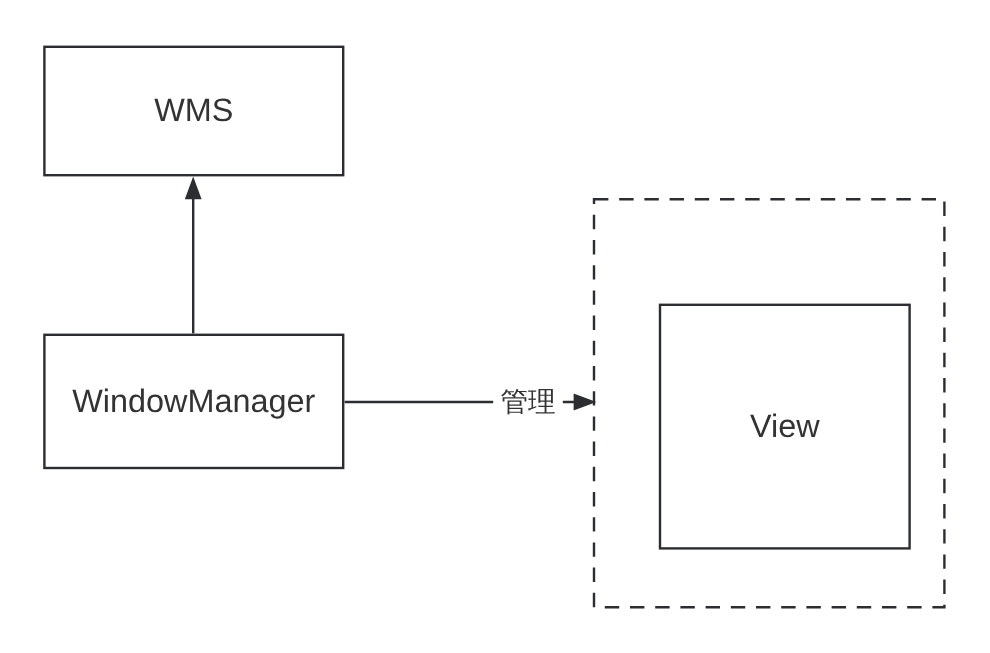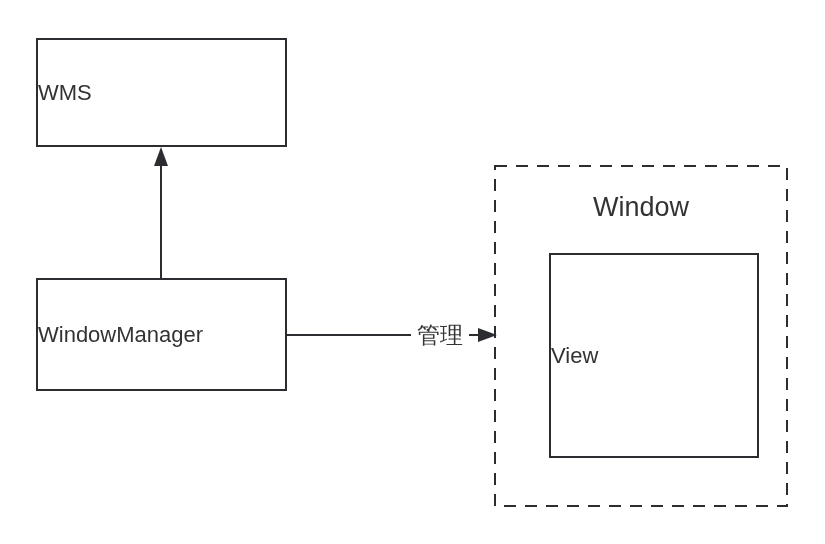--- a/index.html
+++ b/index.html
@@ -24,22 +24,22 @@
     position: absolute;
     left: 0; top: 0;
     width: 825px; height: 544px;
   }
   .node {
     position: absolute;
     border: 2px solid var(--stroke);
     background: var(--background);
     display: flex;
     align-items: center;
-    justify-content: flex-start;
-    font-size: 22px;
+    justify-content: center;
+    font-size: 27px;
     color: var(--text);
     white-space: nowrap;
   }
   .node-wms   { left: 36px;  top: 38px;  width: 251px; height: 109px; }
   .node-wm    { left: 36px;  top: 278px; width: 251px; height: 113px; }
   .node-view  { left: 537px; top: 253px; width: 210px; height: 205px; background: transparent; margin-left: 12px; }
   .group-label {
     position: absolute;
     left: 494px;
     top: 192px;
@@ -78,21 +78,20 @@
   </svg>
 
   <div class="node node-wms">
     <span>WMS</span>
   </div>
 
   <div class="node node-wm">
     <span>WindowManager</span>
   </div>
 
-  <div class="group-label">Window</div>
 
   <div class="node node-view">
     <span>View</span>
   </div>
 
   <div class="edge-label">管理</div>
 
 </div>
 
 </body></html>

